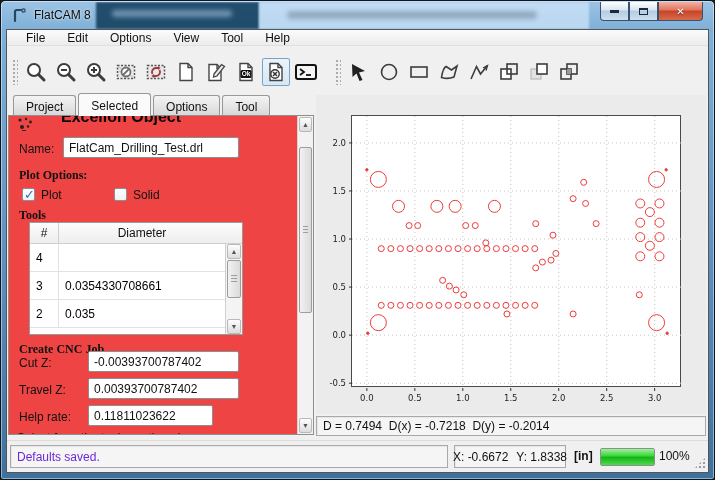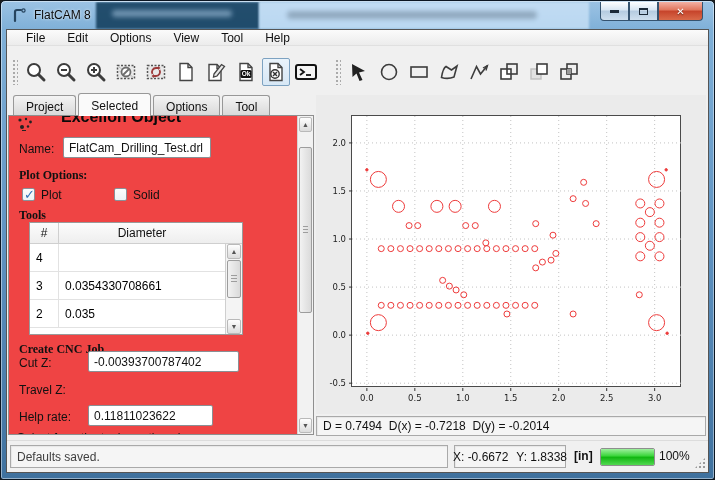--- a/index.html
+++ b/index.html
@@ -76,21 +76,21 @@
   
   .plot-panel{position:absolute;left:309px;right:2px;top:65px;bottom:58px;background:#ebebeb;}
   .plot-box{position:absolute;left:35px;top:20px;width:330px;height:272px;background:#fff;border:1px solid #4a4a4a;}
   .plot-box svg{position:absolute;left:-1px;top:-1px;overflow:visible;}
   .d-readout{position:absolute;left:309px;right:2px;bottom:36px;height:20px;background:#f6f6f6;border:1px solid #9d9d9d;
              font-size:12px;color:#111;display:flex;align-items:center;padding-left:6px;white-space:pre;}
 
   
   .statusbar{position:absolute;left:0;right:0;bottom:0;height:32px;background:#f0f0f0;border-top:1px solid #dcdcdc;}
   .sunken{border:1px solid #a9a9a9;background:#f5f5f5;box-shadow:inset 1px 1px 1px rgba(0,0,0,.06);}
-  .st-msg{position:absolute;left:3px;top:4px;width:438px;height:23px;font-size:12px;color:#404040;display:flex;align-items:center;padding-left:6px;}
+  .st-msg{position:absolute;left:3px;top:4px;width:438px;height:23px;font-size:12px;color:#6d28d9;display:flex;align-items:center;padding-left:6px;}
   .st-xy{position:absolute;left:447px;top:4px;width:112px;height:23px;font-size:12px;color:#111;display:flex;align-items:center;justify-content:center;gap:8px;white-space:nowrap;}
   .st-units{position:absolute;left:567px;top:8px;font-size:12px;font-weight:bold;color:#111;}
   .st-progress{position:absolute;left:593px;top:7px;width:55px;height:18px;border:1px solid #8e8e8e;background:#fdfdfd;border-radius:2px;overflow:hidden;}
   .st-progress .fill{height:100%;background:linear-gradient(to bottom,#9ef09e 0%,#37d437 45%,#0fb50f 50%,#51d951 100%);}
   .st-pct{position:absolute;left:652px;top:8px;font-size:12px;color:#111;}
   .grip{position:absolute;right:2px;bottom:3px;width:12px;height:12px;
         background-image:radial-gradient(circle,#9a9a9a 1px,transparent 1.3px);background-size:4px 4px;background-position:bottom right;
         clip-path:polygon(100% 0,100% 100%,0 100%);}
 </style>
 </head>
@@ -278,21 +278,21 @@
         <circle cx="3" cy="3" r="1.6" fill="#222"></circle>
           <circle cx="9" cy="2" r="1.2" fill="#222"></circle>
         <circle cx="13.5" cy="5" r="1.4" fill="#222"></circle>
           <circle cx="5" cy="10" r="2" fill="#222"></circle>
         <circle cx="11" cy="9.5" r="1.2" fill="#222"></circle>
           <line x1="5" y1="13.5" x2="9" y2="13.5" stroke="#222" stroke-width="1"></line>
       </svg>
       <div class="p-title">Excellon Object</div>
 
       <span class="lbl" style="left:10px;top:26px;">Name:</span>
-      <input class="field" style="left: 54px; top: 21px; width: 148px;" value="FlatCam_Drilling_Test.drl">
+      <input class="field" style="left: 54px; top: 21px; width: 176px;" value="FlatCam_Drilling_Test.drl">
 
       <span class="lbl bold" style="left:10px;top:52px;">Plot Options:</span>
 
       <span class="checkbox checked" style="left:13px;top:72px;">
           <span class="mark">✓</span>
         </span>
       <span class="lbl" style="left:32px;top:72px;">Plot</span>
       <span class="checkbox" style="left:105px;top:72px;"></span>
       <span class="lbl" style="left:124px;top:72px;">Solid</span>
 
@@ -323,20 +323,21 @@
           <div class="sb-arrow" style="bottom:0;">▼</div>
         </div>
       </div>
 
       <span class="lbl bold" style="left:10px;top:226px;">Create CNC Job</span>
 
       <span class="lbl" style="left:10px;top:240px;">Cut Z:</span>
       <input class="field" style="left: 79px; top: 235px; width: 151px;" value="-0.00393700787402">
 
       <span class="lbl" style="left:10px;top:267px;">Travel Z:</span>
+      <input class="field" style="left: 79px; top: 262px; width: 151px;" value="0.00393700787402">
 
       <span class="lbl" style="left:10px;top:294px;">Help rate:</span>
       <input class="field" style="left: 79px; top: 289px; width: 125px;" value="0.11811023622">
 
       <span class="lbl" style="left:8px;top:315px;">Select from the tools section above</span>
 
       <div class="panel-sb">
         <div class="sb-arrow" style="top:1px;">▲</div>
         <div class="sb-thumb" style="top:31px;height:166px;">
             <span class="sb-grip"></span>

